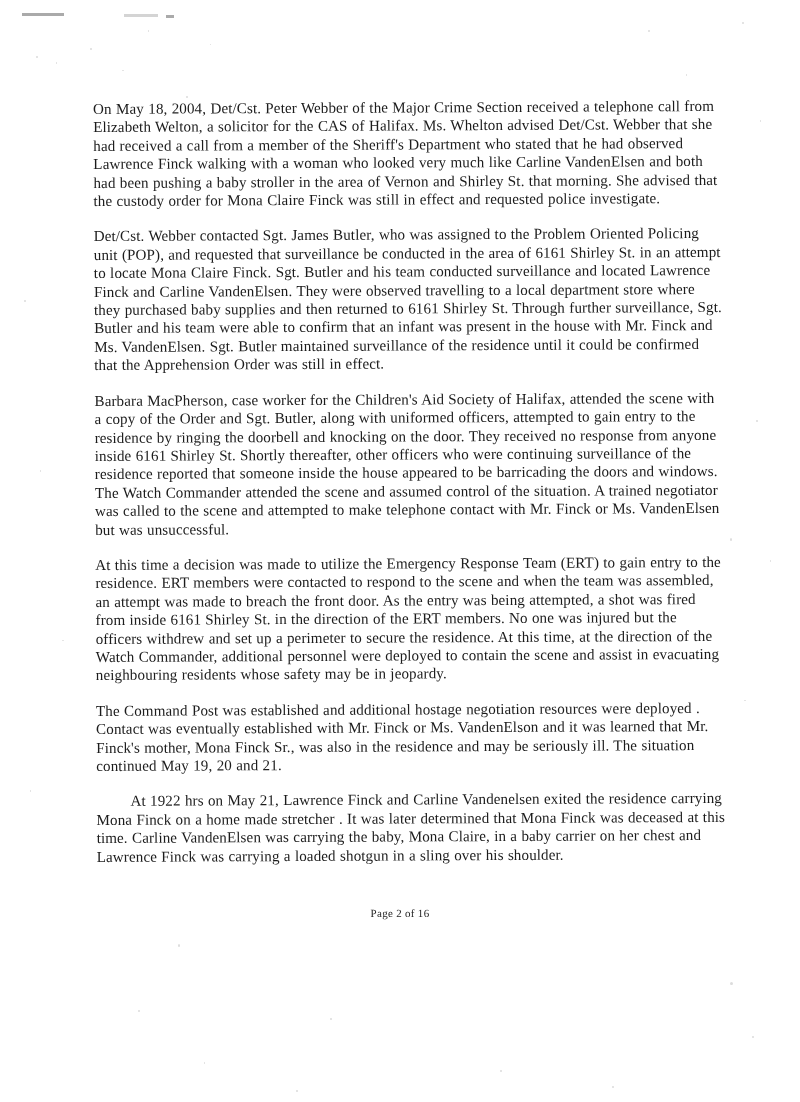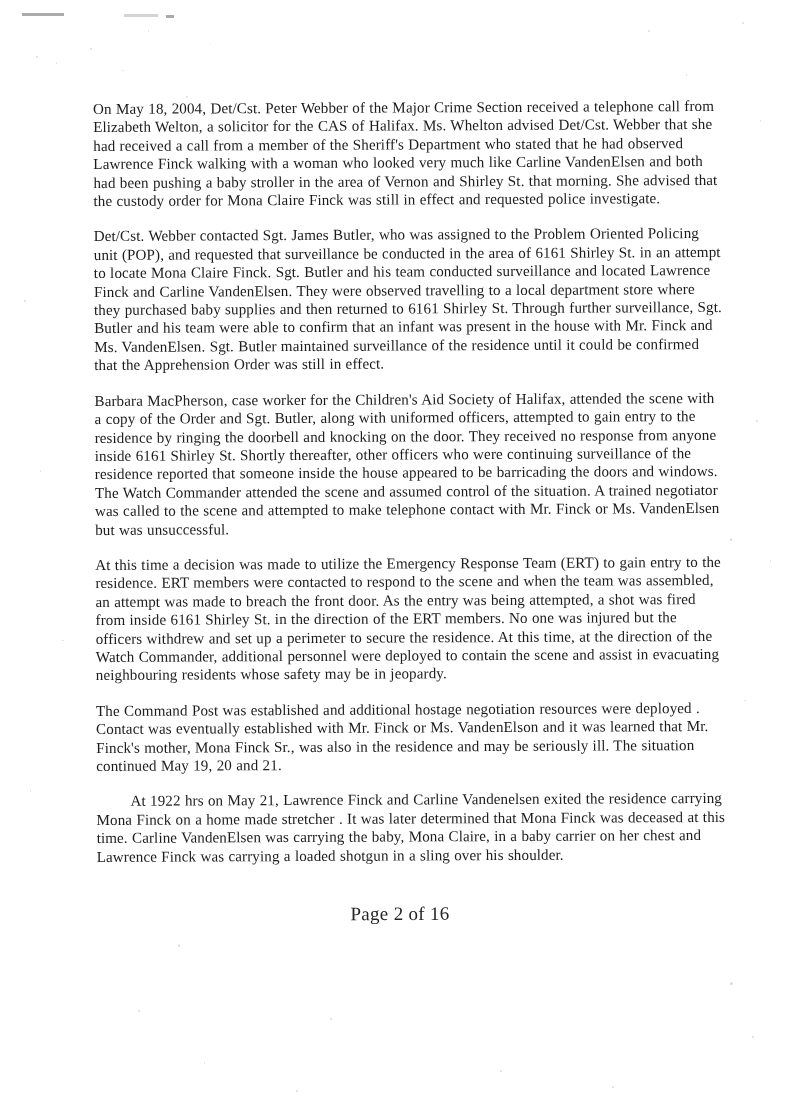--- a/index.html
+++ b/index.html
@@ -83,21 +83,21 @@
   .footer {
     position: absolute;
     left: 0;
     top: 903px;
     width: 800px;
     text-align: center;
     transform: rotate(-0.2deg);
   }
   .footer-text {
     font-family: "Liberation Serif", "DejaVu Serif", serif;
-    font-size: 19px;
+    font-size: 11px;
     color: #242424;
     letter-spacing: .3px;
   }
 
   
   .grain {
     position: absolute;
     inset: 0;
     pointer-events: none;
     opacity: .5;

